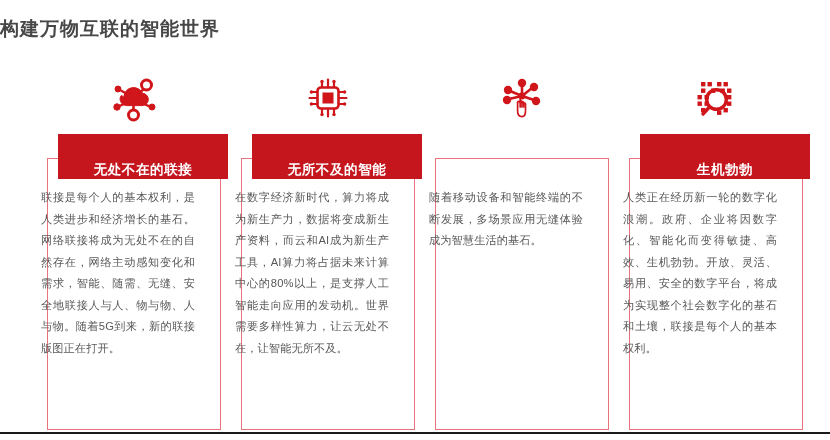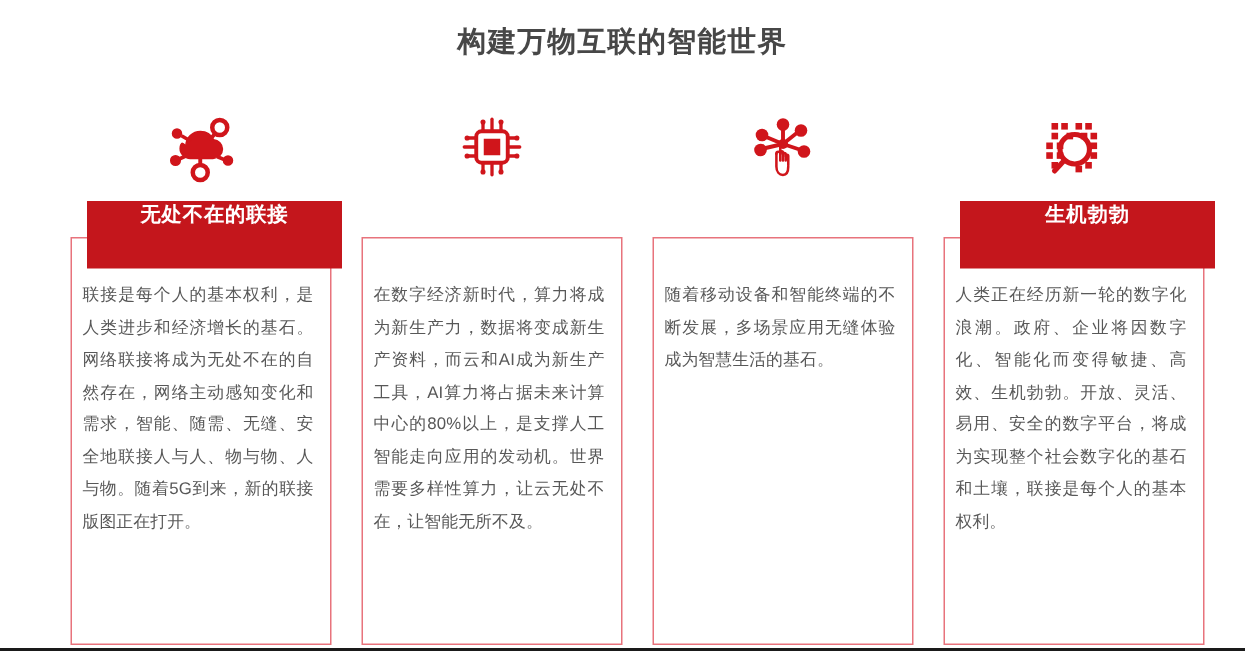--- a/index.html
+++ b/index.html
@@ -20,21 +20,20 @@
     width: 830px;
     height: 440px;
   }
 
   
   .slide-title {
     position: absolute;
     top: 16px;
     left: 0;
     width: 830px;
-    text-align: center;
     font-size: 19px;
     font-weight: bold;
     color: #474747;
     letter-spacing: 1px;
     line-height: 26px;
   }
 
   
   .cards {
     position: absolute;
@@ -81,39 +80,39 @@
 
   
   .card-banner {
     position: absolute;
     top: 72px;
     left: 17px;
     width: 170px;
     height: 45px;
     background: #c4161c;
     display: flex;
-    align-items: flex-start;
+    align-items: flex-end;
     justify-content: center;
     box-sizing: border-box;
     z-index: 3;
   }
   .card-banner-label {
     color: #ffffff;
     font-size: 13.5px;
     font-weight: bold;
     letter-spacing: 0.6px;
     line-height: 18px;
     white-space: nowrap;
   }
 
   
   .card-body {
     position: absolute;
     top: 125px;
-    left: 14px;
+    left: 0;
     width: 154px;
     z-index: 2;
     font-size: 11.2px;
     line-height: 21.5px;
     color: #585858;
     text-align: justify;
     text-justify: inter-ideograph;
     letter-spacing: 0.1px;
   }
   .card-body p {
@@ -200,20 +199,23 @@
             <circle cx="23" cy="45.6" r="1.7"></circle>
             <circle cx="35" cy="45.6" r="1.7"></circle>
             <circle cx="12.4" cy="23" r="1.7"></circle>
             <circle cx="12.4" cy="35" r="1.7"></circle>
             <circle cx="45.6" cy="23" r="1.7"></circle>
             <circle cx="45.6" cy="35" r="1.7"></circle>
           </g>
         </svg>
       </div>
       <div class="card-box"></div>
+      <div class="card-banner">
+        <span class="card-banner-label">无所不及的智能</span>
+      </div>
       <div class="card-body">
         <p>在数字经济新时代，算力将成为新生产力，数据将变成新生产资料，而云和AI成为新生产工具，AI算力将占据未来计算中心的80%以上，是支撑人工智能走向应用的发动机。世界需要多样性算力，让云无处不在，让智能无所不及。</p>
       </div>
     </div>
 
     <div class="card">
       <div class="card-icon">
         <svg width="58" height="58" viewBox="0 0 58 58">
           <g stroke="#d0151b" stroke-width="2.6" fill="none">
             <path d="M29 27 L29 16"></path>

